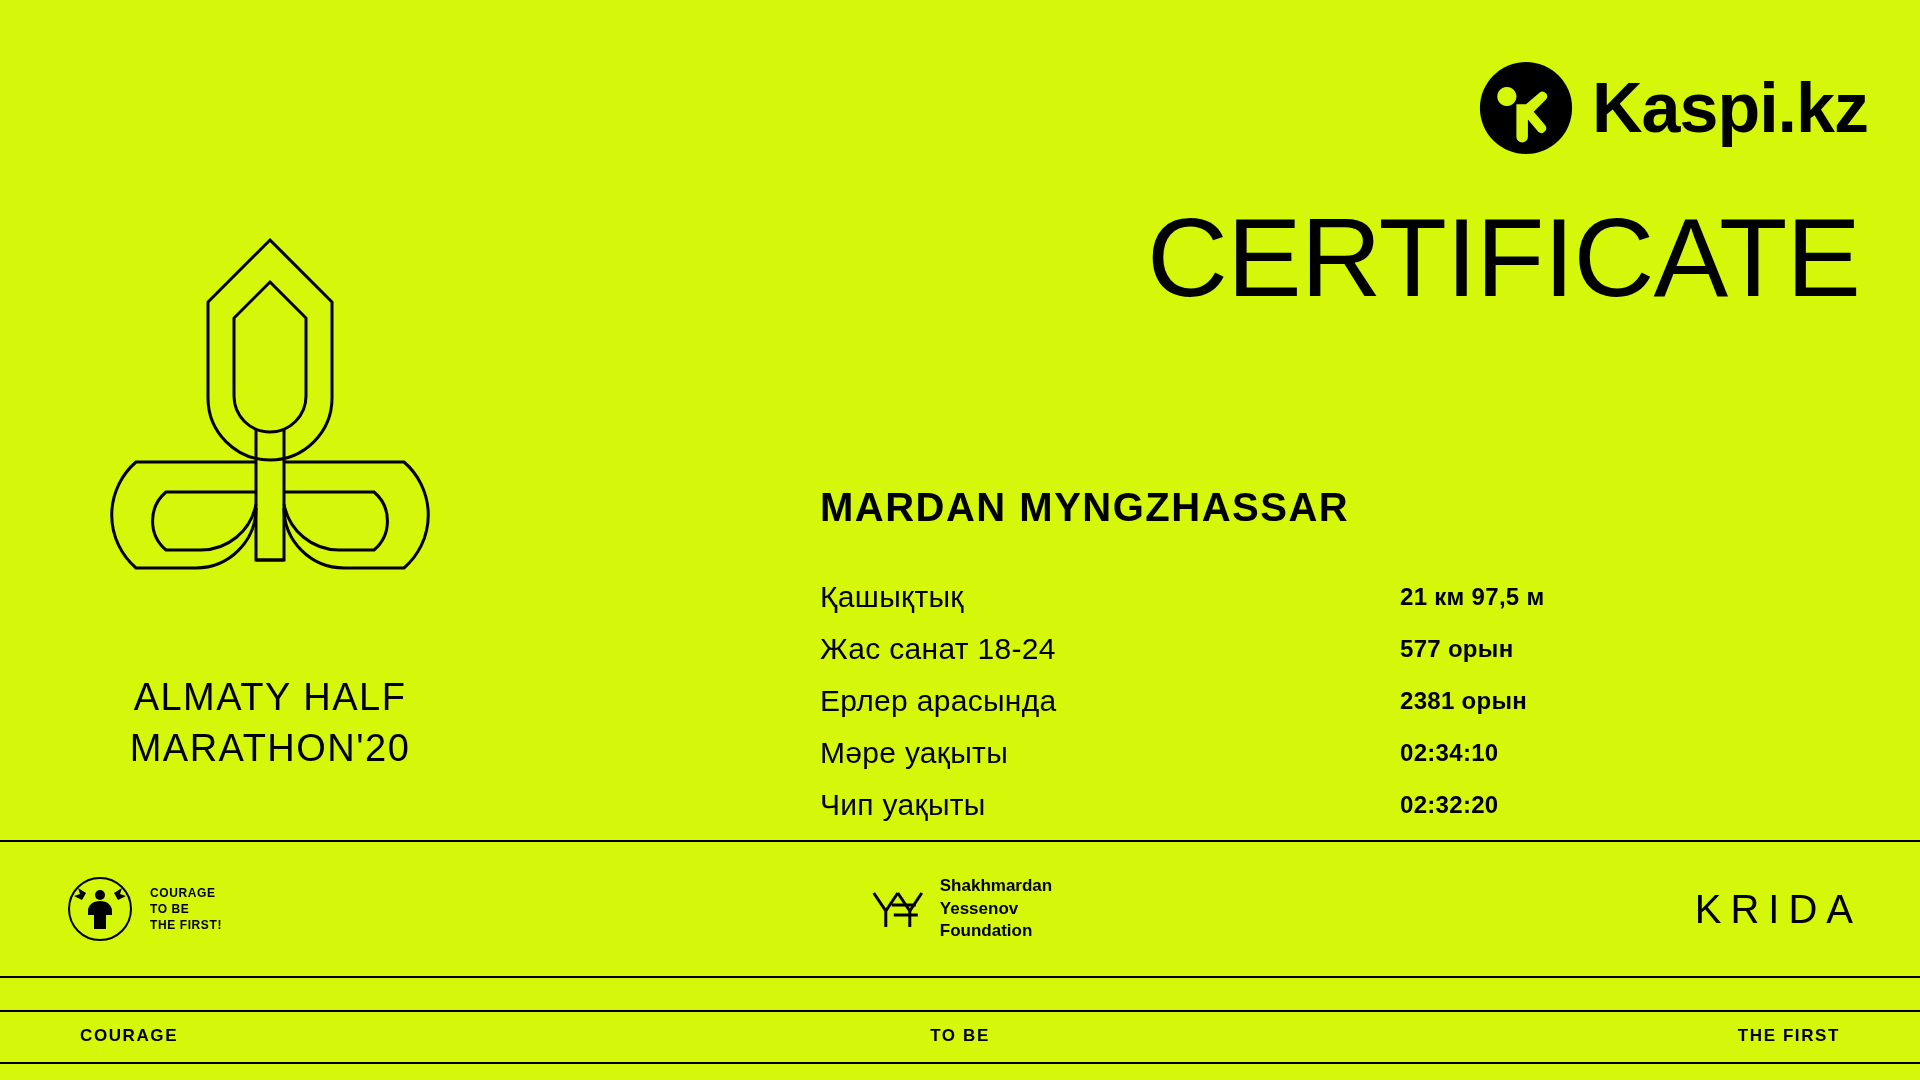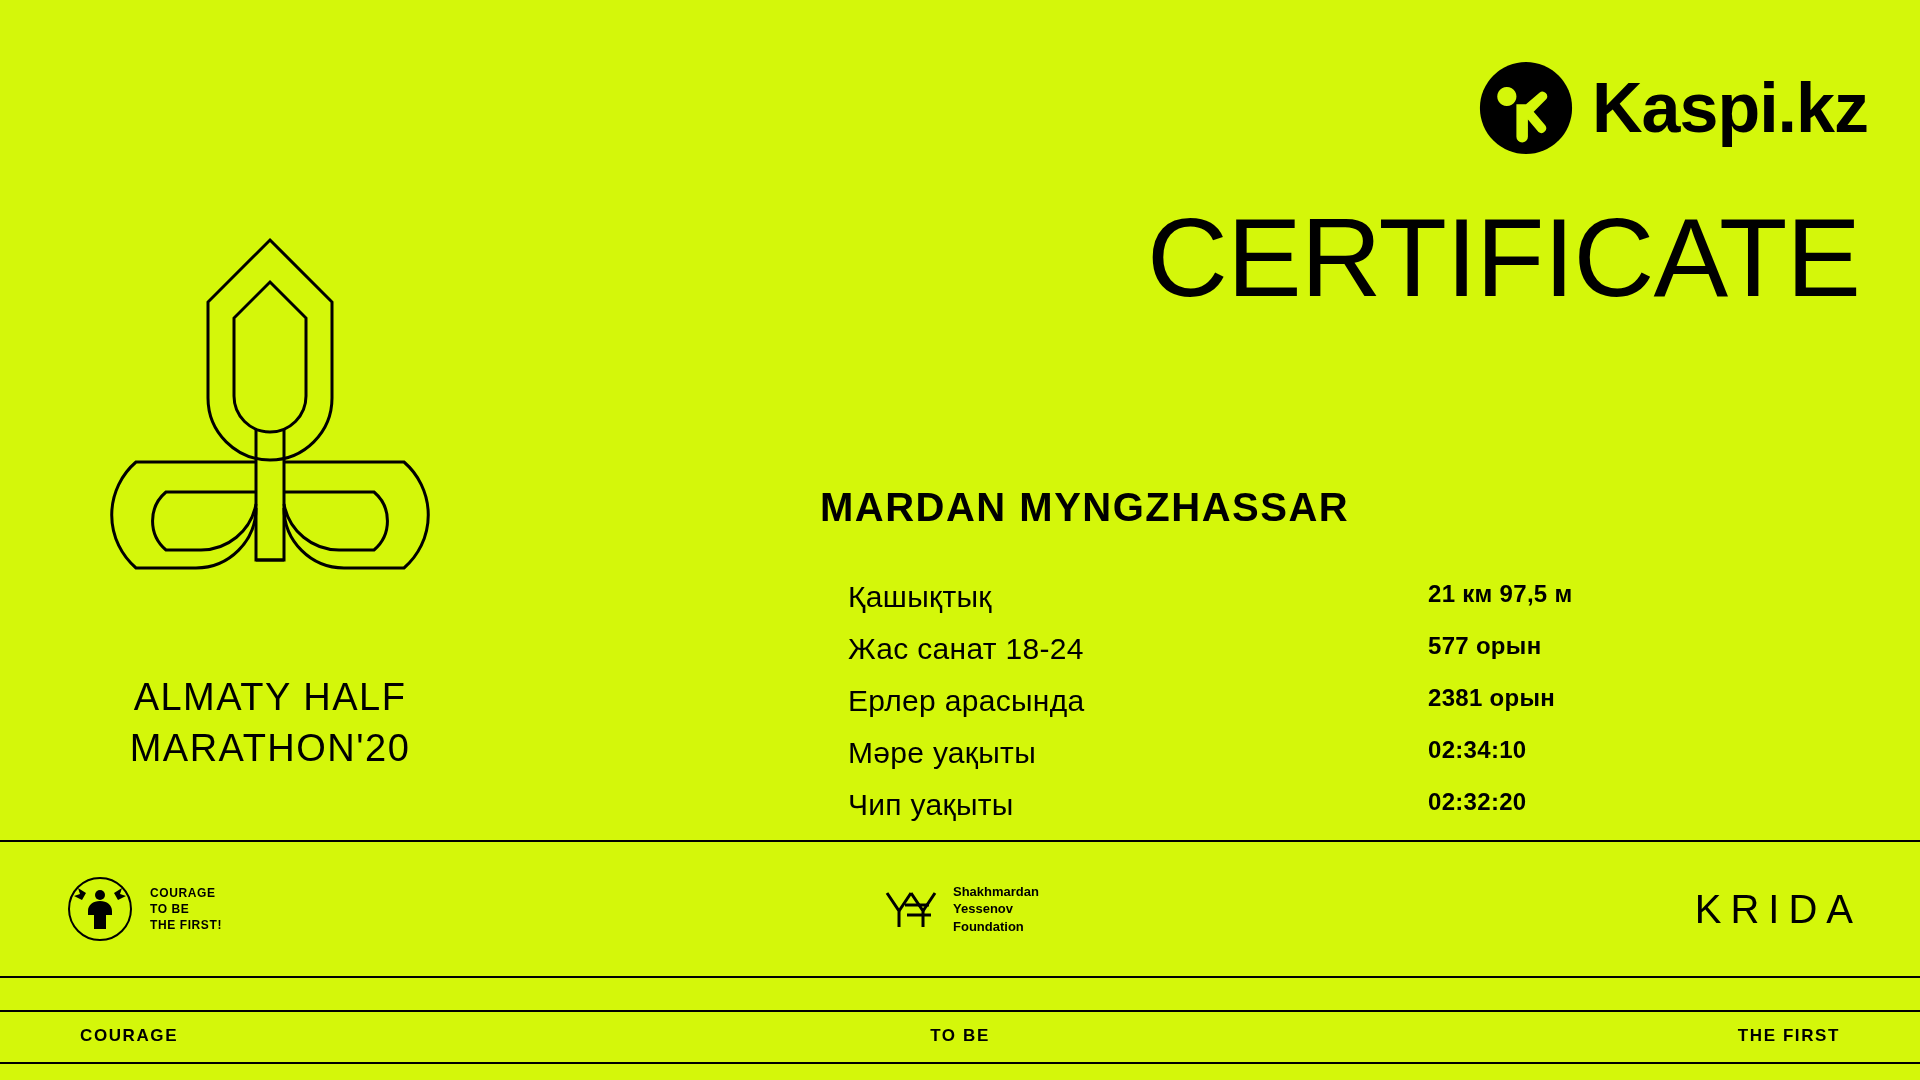--- a/index.html
+++ b/index.html
@@ -91,23 +91,22 @@
   }
 
   .results {
     position: absolute;
     left: 820px;
     top: 580px;
     width: 1040px;
   }
   .result-row {
     display: flex;
-    align-items: flex-start;
+    align-items: center;
     margin-bottom: 18px;
-    margin-left: 28px;
   }
   .result-label {
     width: 580px;
     font-size: 30px;
     font-weight: 500;
     letter-spacing: 0.3px;
   }
   .result-value {
     font-size: 24px;
     font-weight: 700;
@@ -154,21 +153,21 @@
     white-space: pre-line;
   }
   .sponsor-sy {
     position: absolute;
     left: 50%;
     transform: translateX(-50%);
     gap: 10px;
   }
   .sy-icon { width: 62px; height: 48px; }
   .sy-text {
-    font-size: 13px;
+    font-size: 17px;
     font-weight: bold;
     line-height: 1.35;
     white-space: pre-line;
   }
   .sponsor-krida {
     position: absolute;
     right: 58px;
     font-size: 40px;
     font-weight: 500;
     letter-spacing: 9px;

